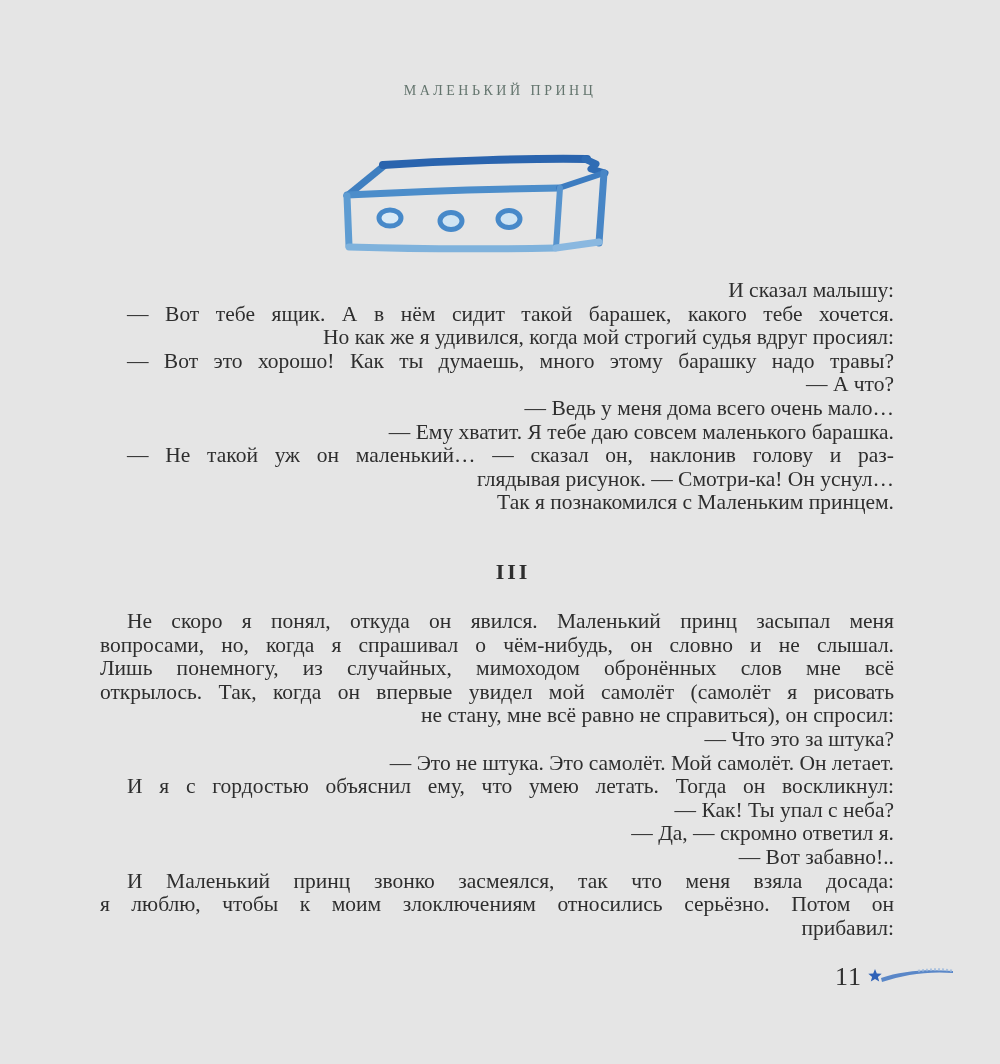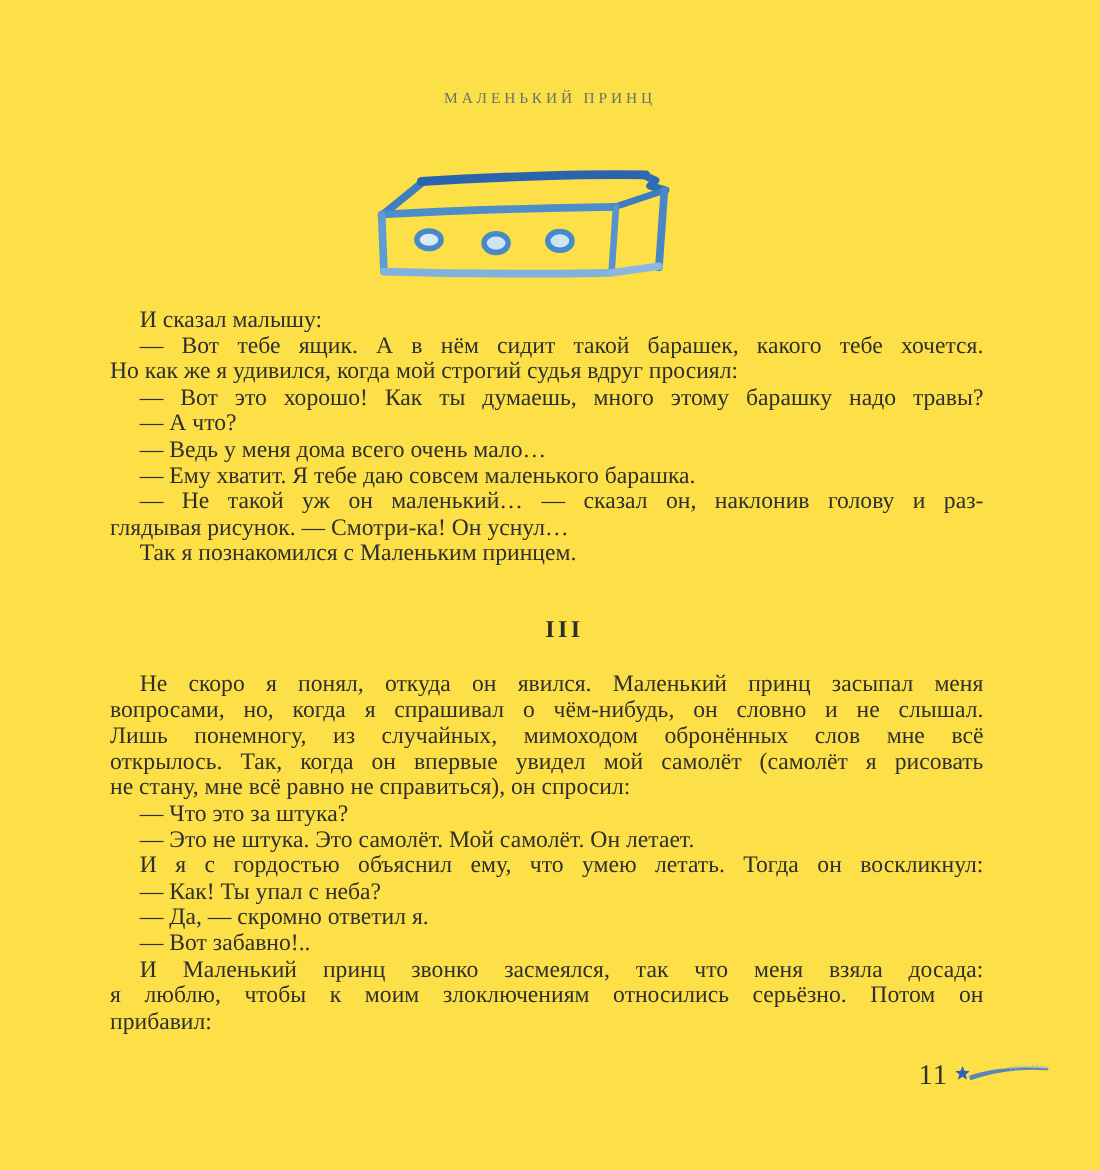--- a/index.html
+++ b/index.html
@@ -4,21 +4,21 @@
 <style>
   html, body {
     margin: 0;
     padding: 0;
     background: #ffffff;
   }
   .page {
     position: relative;
     width: 1000px;
     height: 1064px;
-    background: #fde047;
+    background: #e5e5e5;
     overflow: hidden;
     font-family: "Liberation Serif", serif;
   }
   .running-head {
     position: absolute;
     top: 83px;
     left: 0;
     width: 100%;
     text-align: center;
     font-size: 14px;
@@ -35,21 +35,21 @@
   .text-col {
     position: absolute;
     left: 100px;
     width: 794px;
     color: #2e2e2e;
     font-size: 21.5px;
     line-height: 23.6px;
   }
   #section1 { top: 279px; }
   #section2 { top: 610px; }
-  .line { text-align: left; white-space: normal; }
+  .line { text-align: right; white-space: normal; }
   .line.j { text-align: justify; text-align-last: justify; }
   .line.indent { text-indent: 27px; }
   .section-heading {
     position: absolute;
     top: 559px;
     left: 116px;
     width: 794px;
     text-align: center;
     font-weight: bold;
     font-size: 22px;

